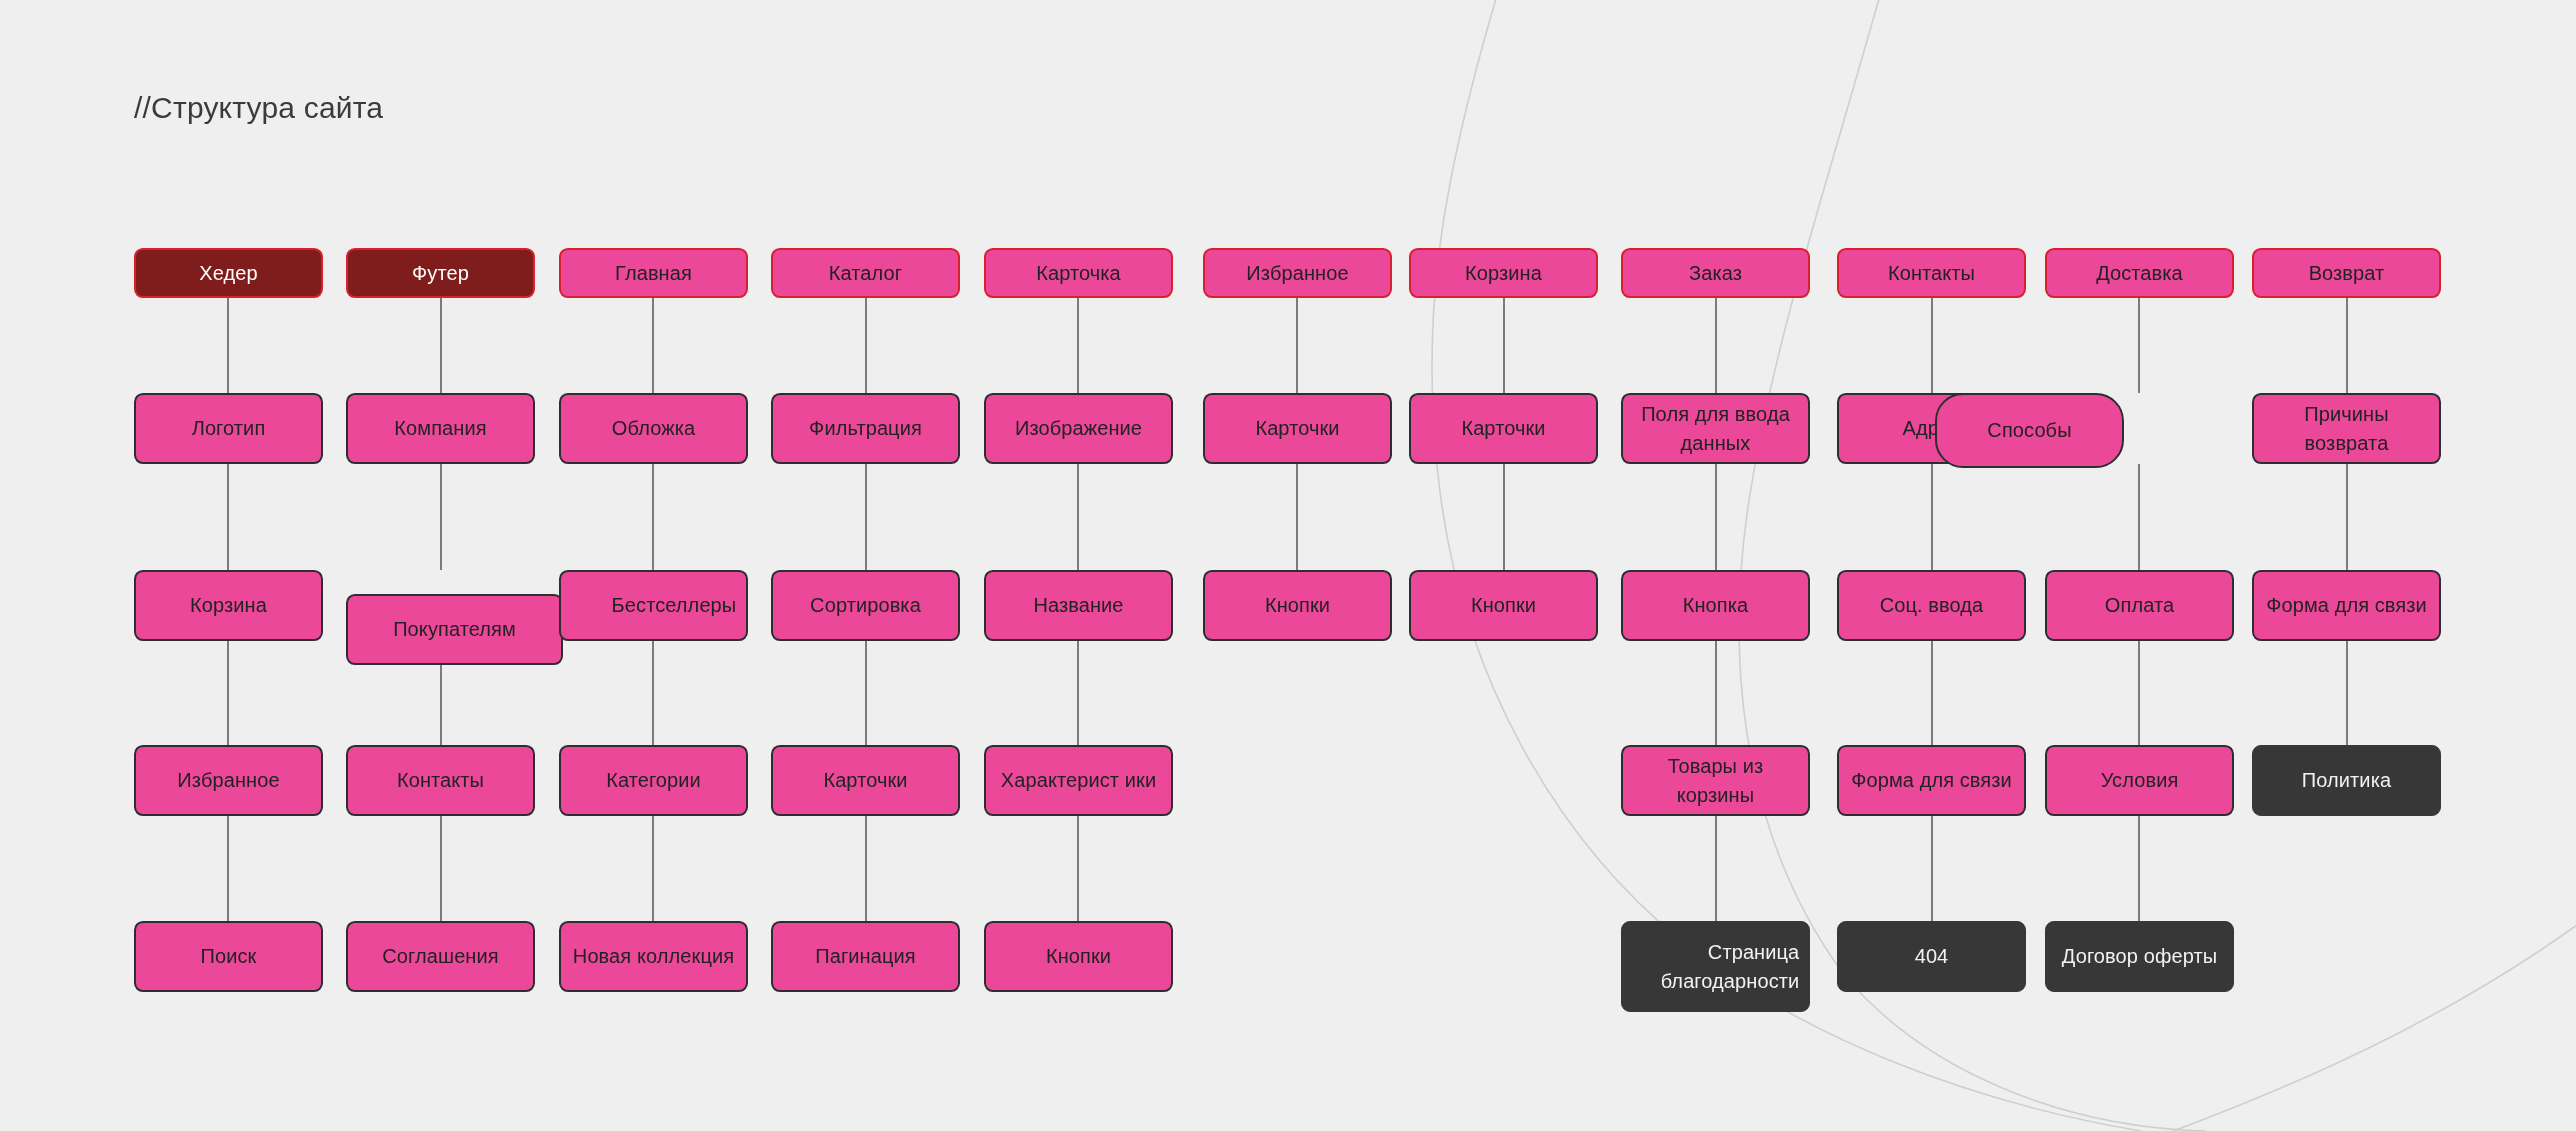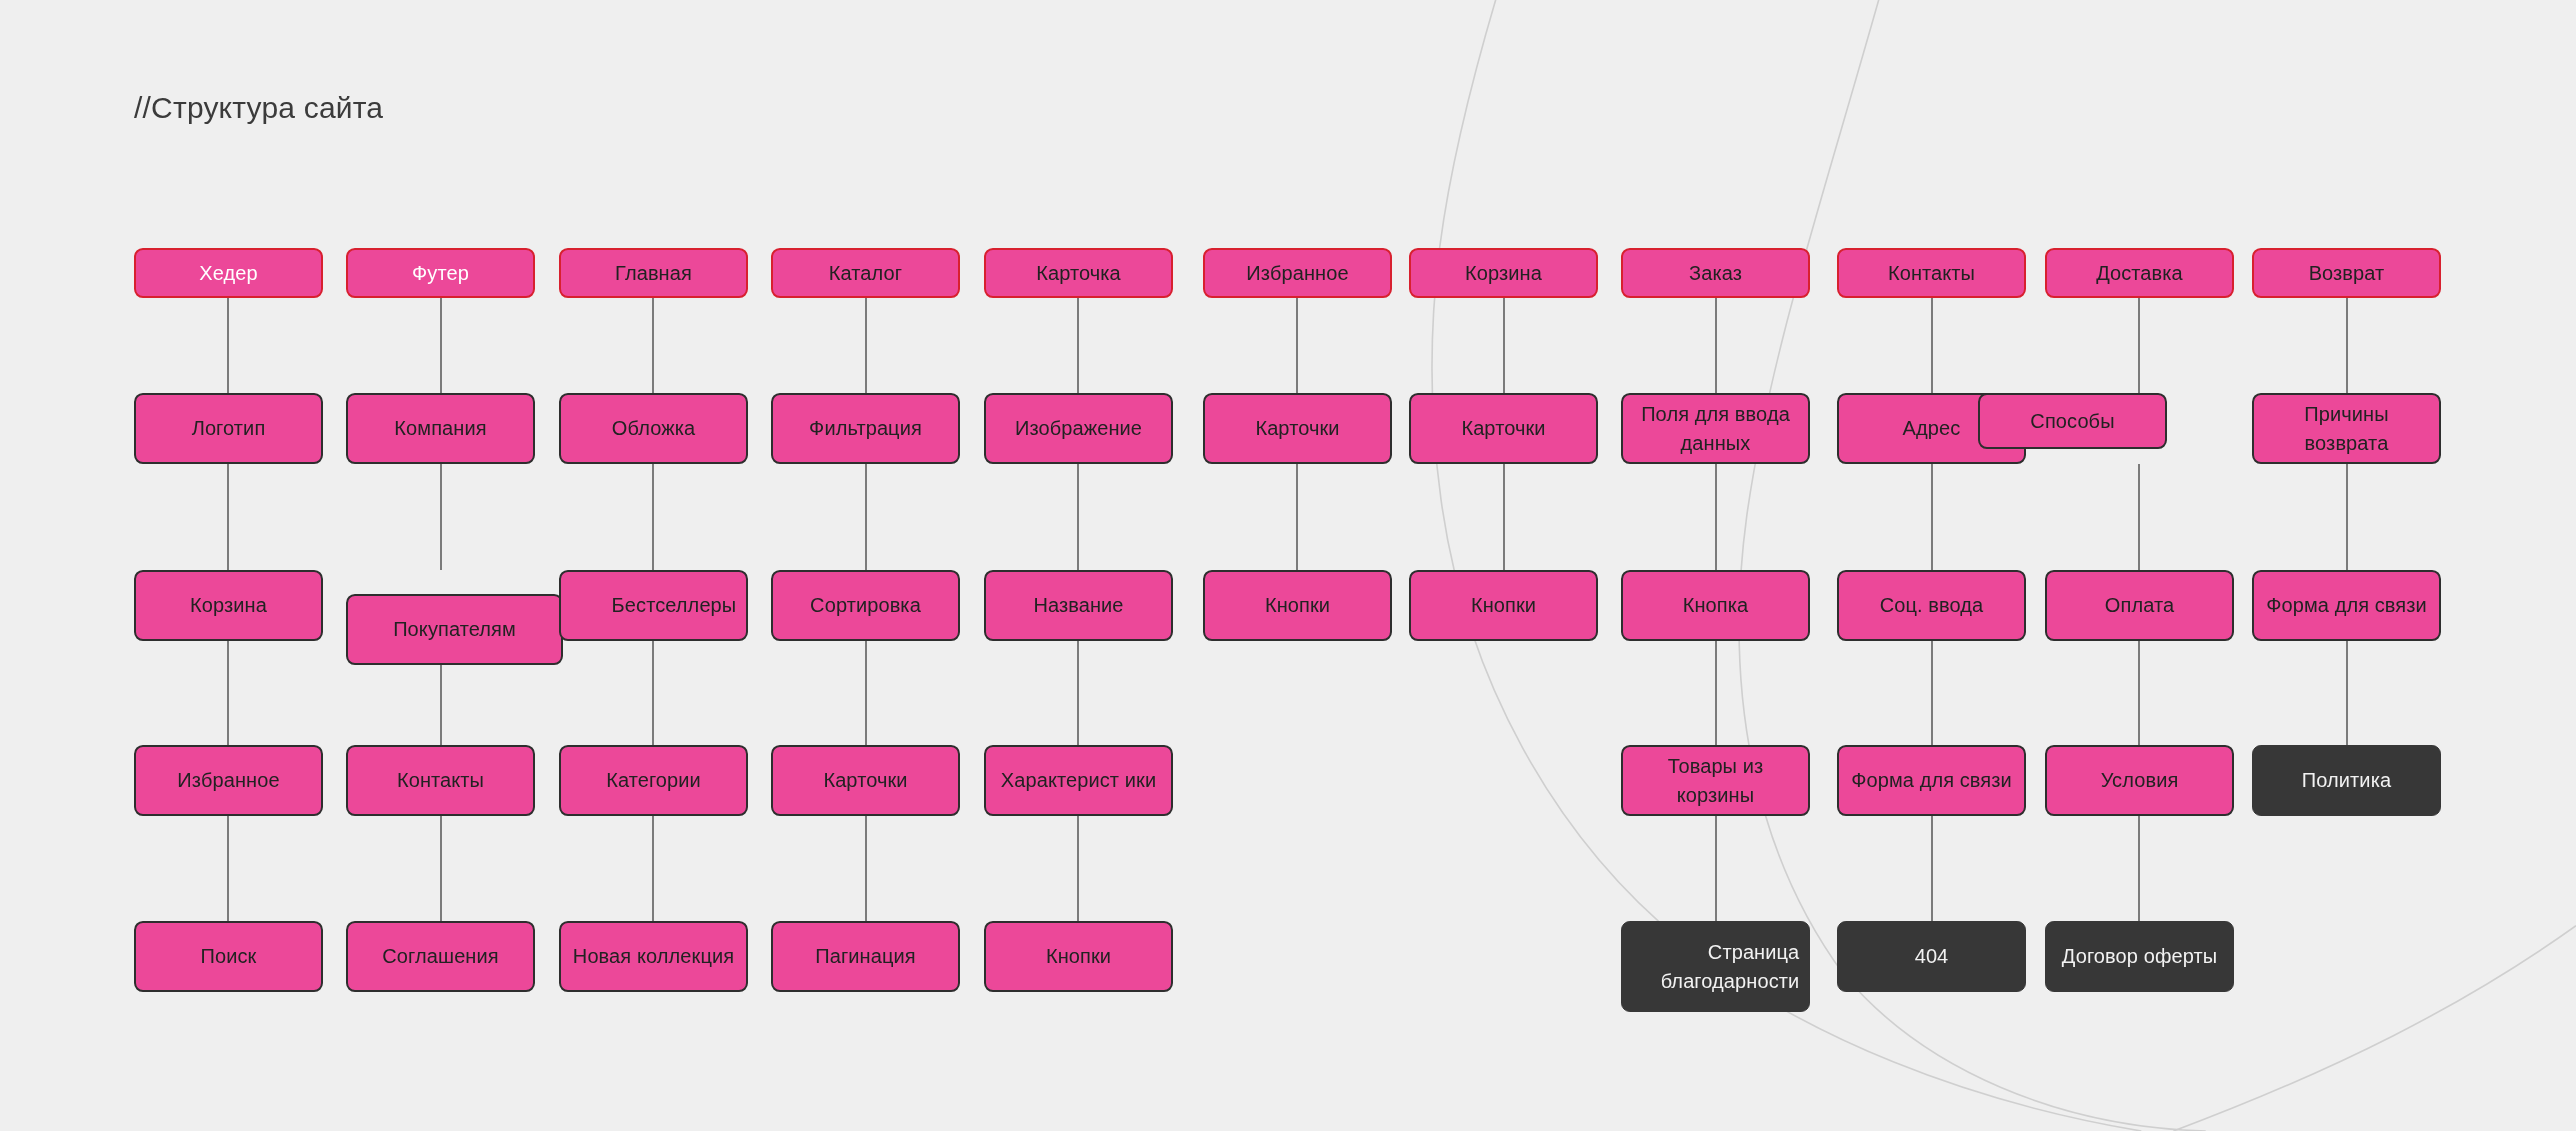--- a/index.html
+++ b/index.html
@@ -74,21 +74,21 @@
     color: #222222;
   }
 
   .node.outline-red {
     border: 2.4px solid #d8202f;
     color: #222222;
   }
 
   .node.filled-red {
     border: 2.4px solid #d8202f;
-    background: #ec4899;
+    background: #7f1d1d;
     color: #ffffff;
   }
 
   .node.dark {
     border: 1.6px solid #373737;
     background: #373737;
     color: #f2f2f2;
   }
 
   .node .label {
@@ -260,21 +260,21 @@
       <span class="label">Форма для связи</span>
     </div>
     <div class="connector" style="left: 1931px; top: 816px; height: 105px;"></div>
     <div class="node dark" style="left: 1837px; top: 921px; width: 189px; height: 71px;">
       <span class="label">404</span>
     </div>
     <div class="node outline-red" style="left: 2045px; top: 248px; width: 189px; height: 50px;">
       <span class="label">Доставка</span>
     </div>
     <div class="connector" style="left: 2138px; top: 298px; height: 95px;"></div>
-    <div class="node plain" style="left: 1978px; top: 393px; width: 189px; height: 56px;">
+    <div class="node plain" style="left: 1935px; top: 393px; width: 189px; height: 75px; border-radius: 28px;">
       <span class="label">Способы</span>
     </div>
     <div class="connector" style="left: 2138px; top: 464px; height: 106px;"></div>
     <div class="node plain" style="left: 2045px; top: 570px; width: 189px; height: 71px;">
       <span class="label">Оплата</span>
     </div>
     <div class="connector" style="left: 2138px; top: 641px; height: 105px;"></div>
     <div class="node plain" style="left: 2045px; top: 745px; width: 189px; height: 71px;">
       <span class="label">Условия</span>
     </div>

